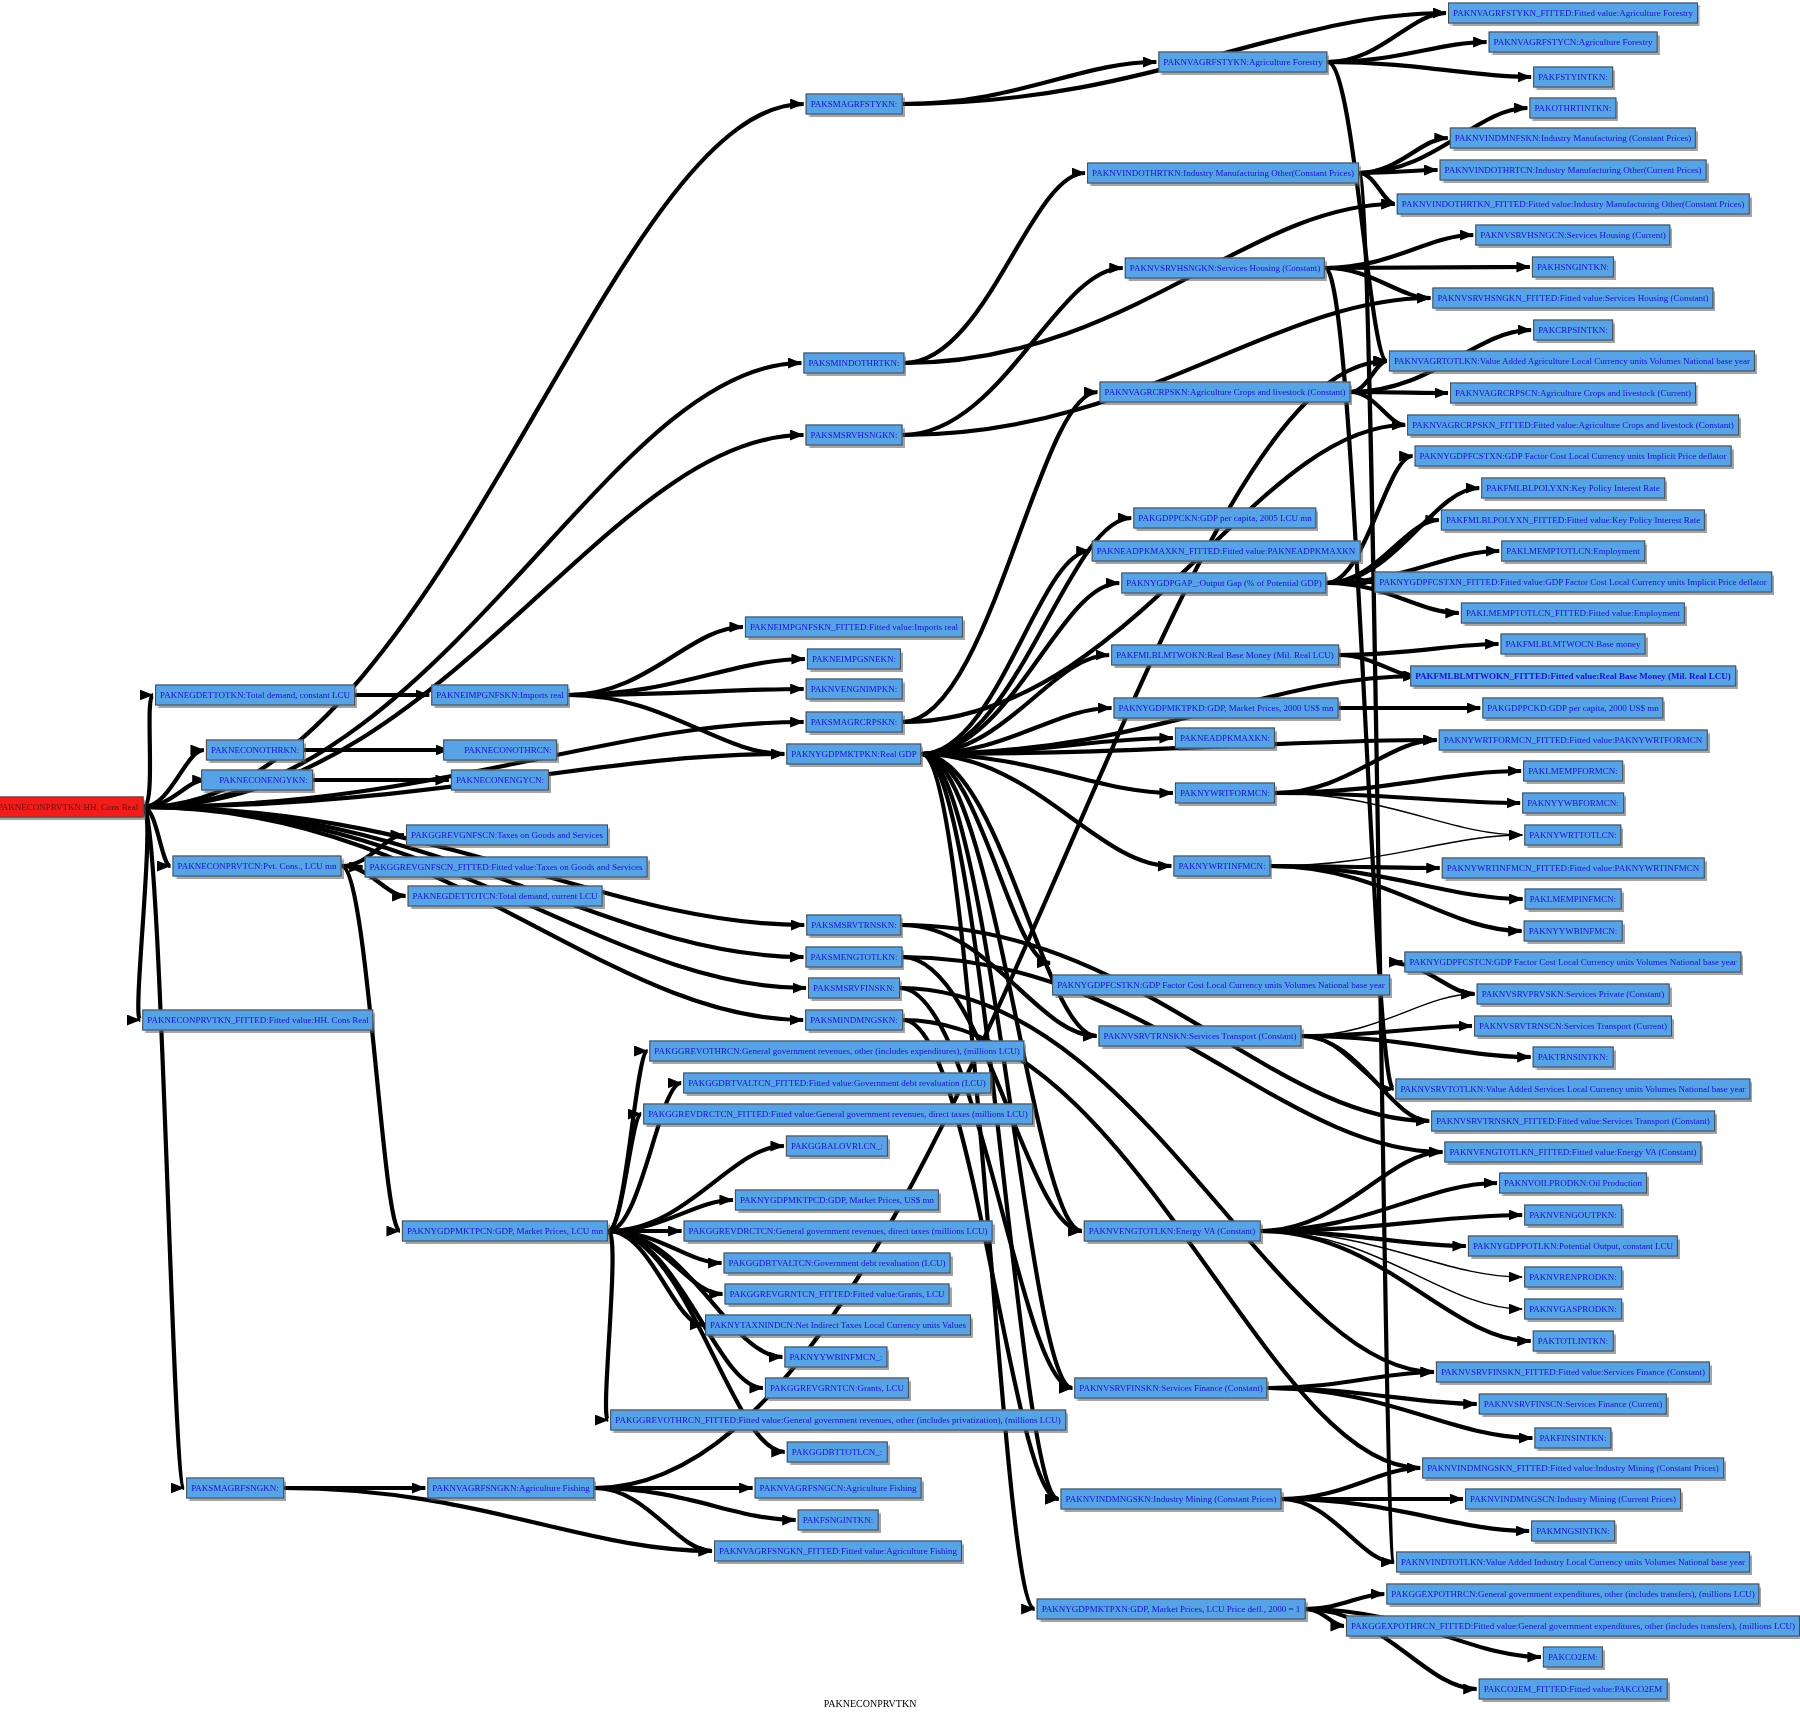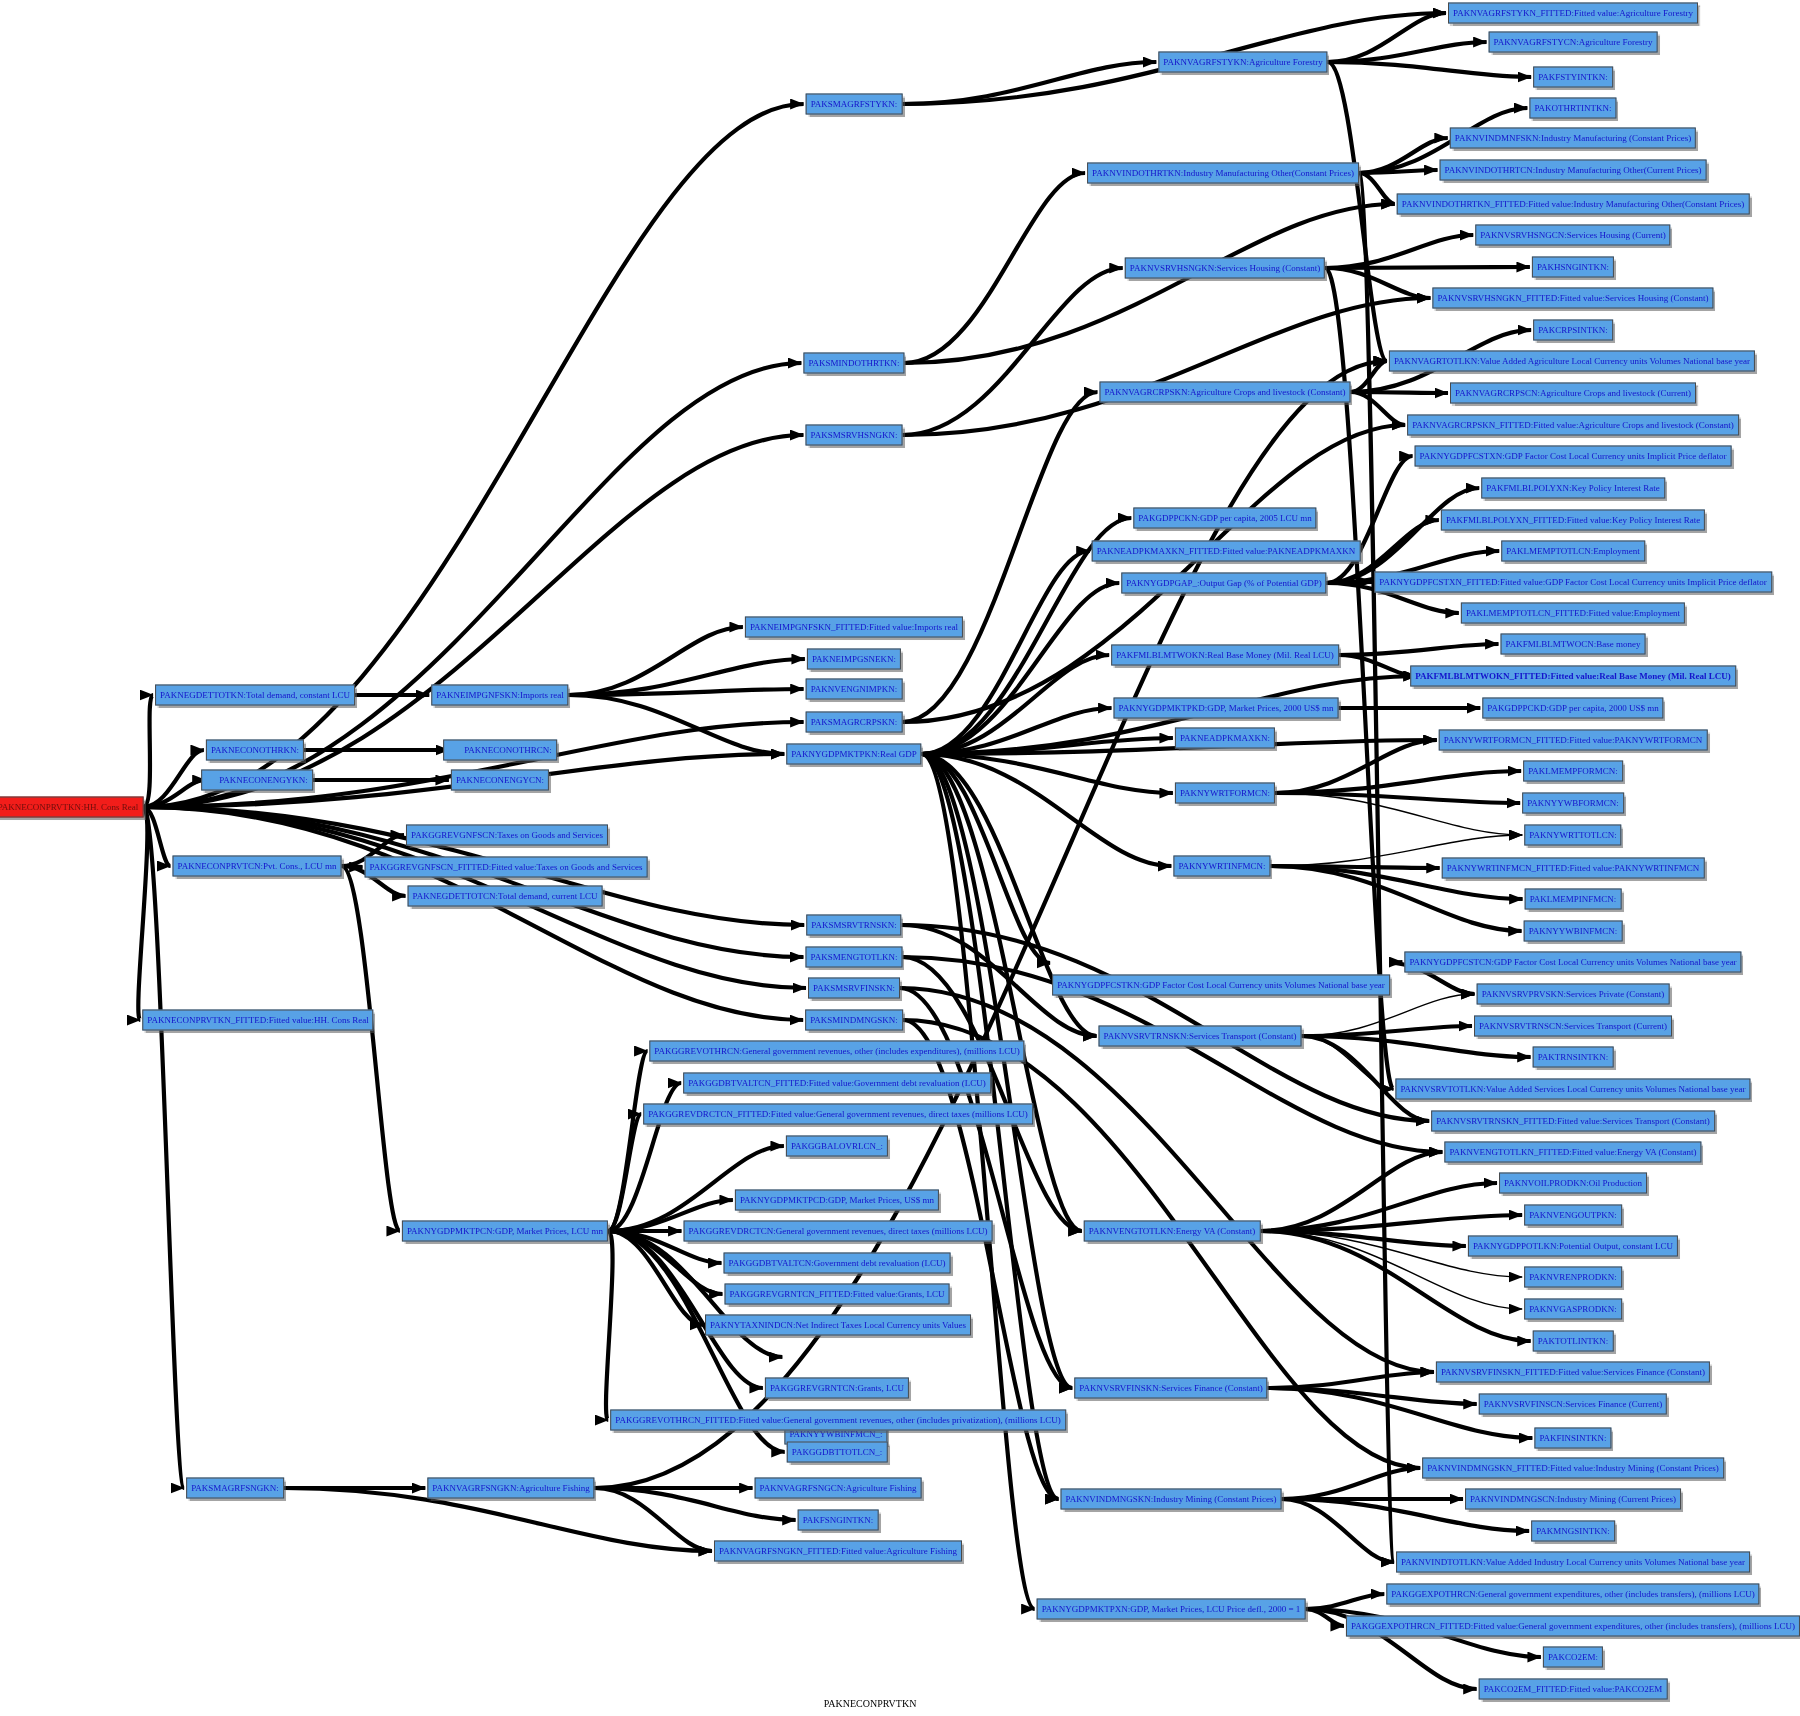--- a/index.html
+++ b/index.html
@@ -192,21 +192,21 @@
       <div class="node" style="left: 854px; top: 1020px;">PAKSMINDMNGSKN:</div>
       <div class="node" style="left: 837px; top: 1051px;">PAKGGREVOTHRCN:General government revenues, other (includes expenditures), (millions LCU)</div>
       <div class="node" style="left: 837px; top: 1083px;">PAKGGDBTVALTCN_FITTED:Fitted  value:Government debt revaluation (LCU)</div>
       <div class="node" style="left: 838px; top: 1114px;">PAKGGREVDRCTCN_FITTED:Fitted  value:General government revenues, direct taxes (millions LCU)</div>
       <div class="node" style="left: 837px; top: 1146px;">PAKGGBALOVRLCN_:</div>
       <div class="node" style="left: 837px; top: 1200px;">PAKNYGDPMKTPCD:GDP, Market Prices, US$ mn</div>
       <div class="node" style="left: 838px; top: 1231px;">PAKGGREVDRCTCN:General government revenues, direct taxes (millions LCU)</div>
       <div class="node" style="left: 837px; top: 1263px;">PAKGGDBTVALTCN:Government debt revaluation (LCU)</div>
       <div class="node" style="left: 837px; top: 1294px;">PAKGGREVGRNTCN_FITTED:Fitted  value:Grants, LCU</div>
       <div class="node" style="left: 838px; top: 1325px;">PAKNYTAXNINDCN:Net Indirect Taxes Local Currency units Values</div>
-      <div class="node" style="left: 836px; top: 1434px;">PAKNYYWBINFMCN_:</div>
+      <div class="node" style="left: 836px; top: 1357px;">PAKNYYWBINFMCN_:</div>
       <div class="node" style="left: 837px; top: 1388px;">PAKGGREVGRNTCN:Grants, LCU</div>
       <div class="node" style="left: 838px; top: 1420px;">PAKGGREVOTHRCN_FITTED:Fitted  value:General government revenues, other (includes privatization), (millions LCU)</div>
       <div class="node" style="left: 837px; top: 1452px;">PAKGGDBTTOTLCN_:</div>
       <div class="node" style="left: 838px; top: 1488px;">PAKNVAGRFSNGCN:Agriculture Fishing</div>
       <div class="node" style="left: 838px; top: 1520px;">PAKFSNGINTKN:</div>
       <div class="node" style="left: 838px; top: 1551px;">PAKNVAGRFSNGKN_FITTED:Fitted  value:Agriculture Fishing</div>
       <div class="node" style="left: 1243px; top: 62px;">PAKNVAGRFSTYKN:Agriculture Forestry</div>
       <div class="node" style="left: 1223px; top: 173px;">PAKNVINDOTHRTKN:Industry Manufacturing Other(Constant Prices)</div>
       <div class="node" style="left: 1225px; top: 268px;">PAKNVSRVHSNGKN:Services Housing (Constant)</div>
       <div class="node" style="left: 1225px; top: 392px;">PAKNVAGRCRPSKN:Agriculture Crops and livestock (Constant)</div>

